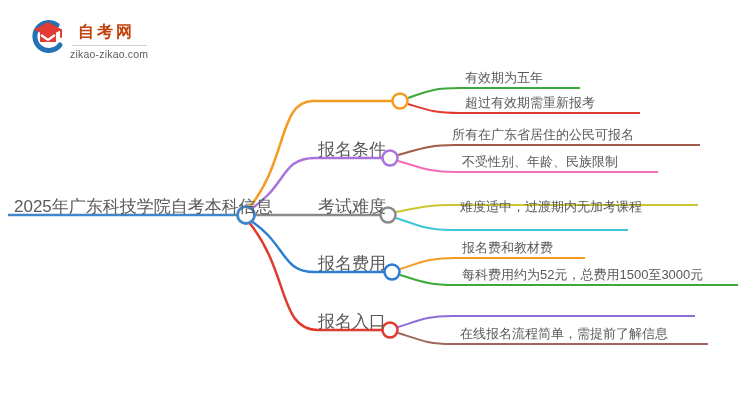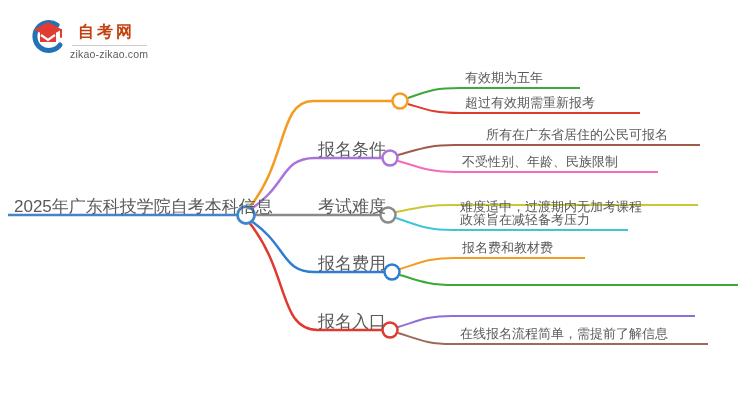--- a/index.html
+++ b/index.html
@@ -80,26 +80,26 @@
     <circle cx="392" cy="272" r="7.5" fill="#ffffff" stroke-width="2.5" stroke="#2d7dd2"></circle>
     <circle cx="390" cy="330" r="7.5" fill="#ffffff" stroke-width="2.5" stroke="#e0392f"></circle>
   </svg>
 
   <div class="lbl lbl-root" style="left:14px;top:195px;">2025年广东科技学院自考本科信息</div>
 
   <div class="lbl lbl-child" style="left:465px;top:69px;">有效期为五年</div>
   <div class="lbl lbl-child" style="left:465px;top:94px;">超过有效期需重新报考</div>
 
   <div class="lbl lbl-branch" style="left:318px;top:138px;">报名条件</div>
-  <div class="lbl lbl-child" style="left:486px;top:126px;text-align:right;">所有在广东省居住的公民可报名</div>
+  <div class="lbl lbl-child" style="left:452px;top:126px;text-align:right;">所有在广东省居住的公民可报名</div>
   <div class="lbl lbl-child" style="left:462px;top:153px;">不受性别、年龄、民族限制</div>
 
   <div class="lbl lbl-branch" style="left:318px;top:195px;">考试难度</div>
   <div class="lbl lbl-child" style="left:460px;top:198px;">难度适中，过渡期内无加考课程</div>
-  <div class="lbl lbl-child" style="left:460px;top:211px;">政策旨在减轻备考压力</div>
 
   <div class="lbl lbl-branch" style="left:318px;top:252px;">报名费用</div>
   <div class="lbl lbl-child" style="left:462px;top:239px;">报名费和教材费</div>
+  <div class="lbl lbl-child" style="left:462px;top:266px;">每科费用约为52元，总费用1500至3000元</div>
 
   <div class="lbl lbl-branch" style="left:318px;top:310px;">报名入口</div>
   <div class="lbl lbl-child" style="left:460px;top:325px;">在线报名流程简单，需提前了解信息</div>
 
 </div>
 
 </body></html>

